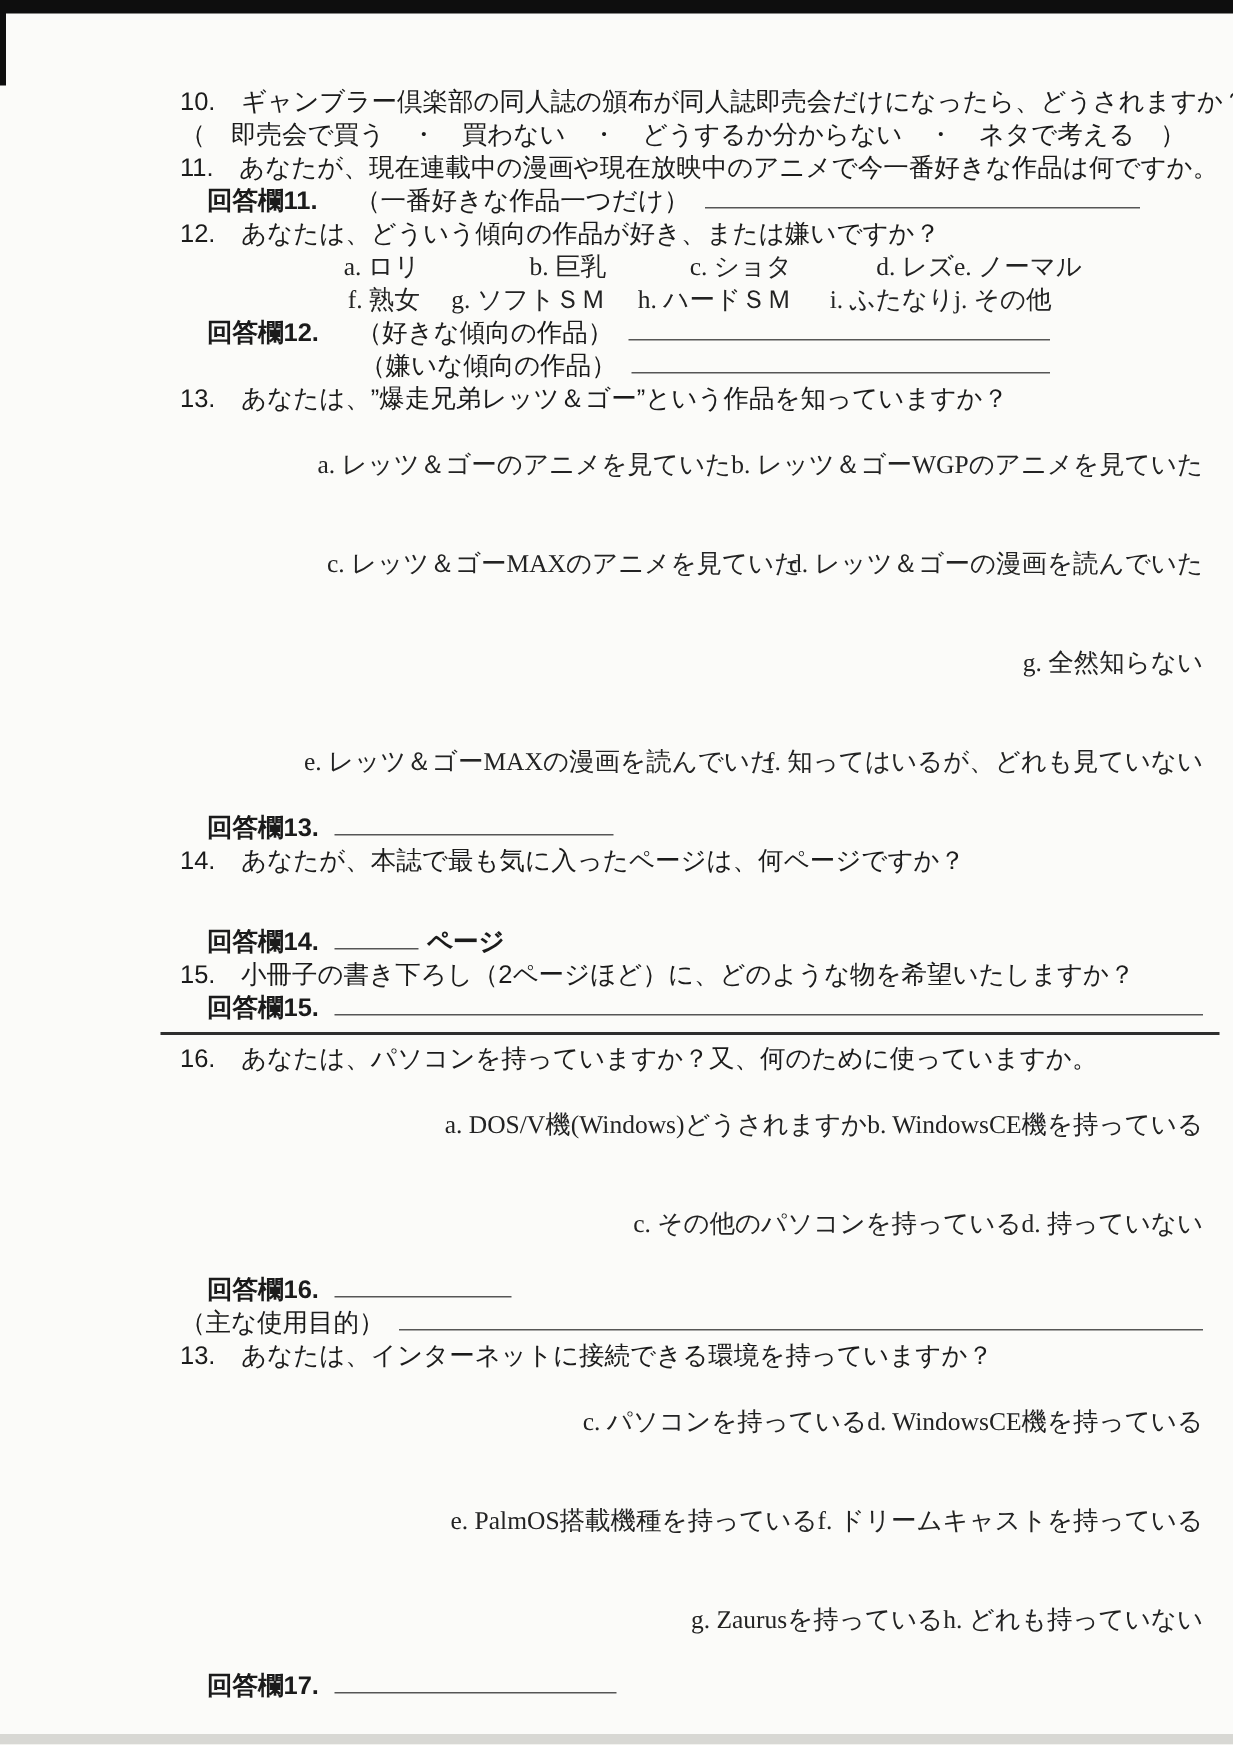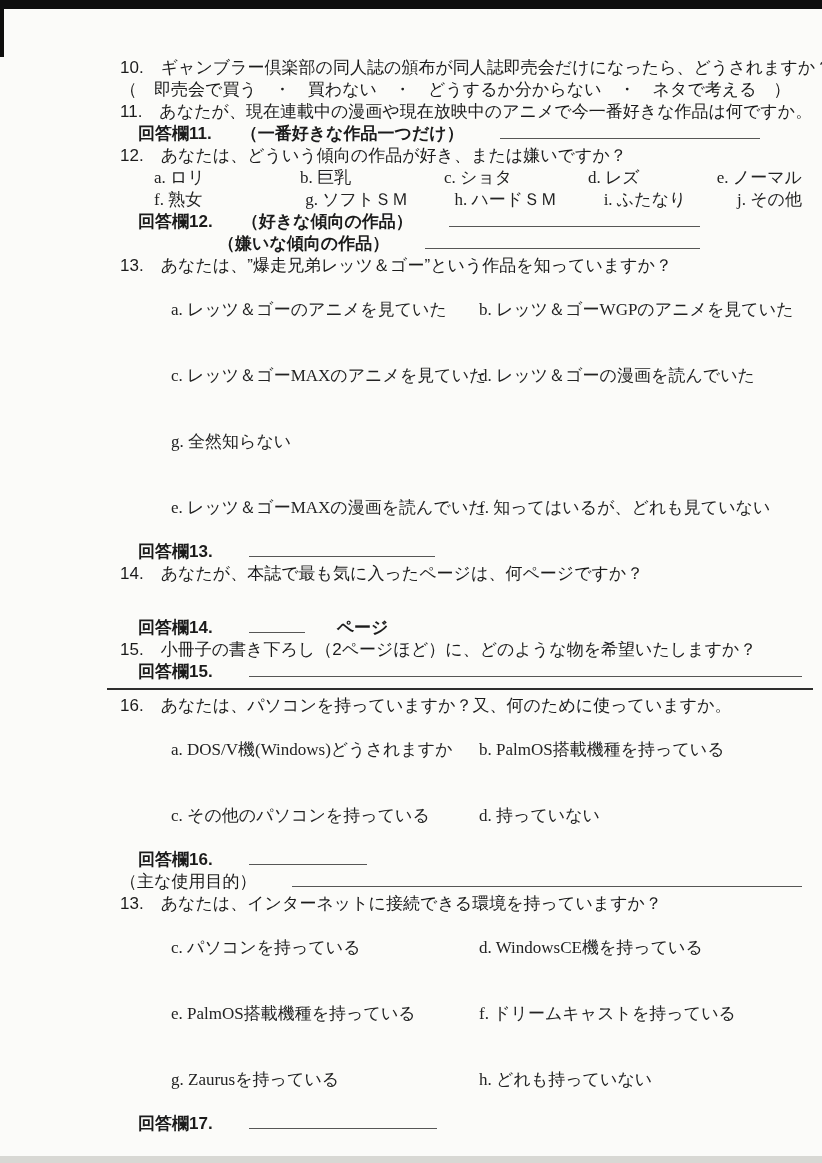--- a/index.html
+++ b/index.html
@@ -11,31 +11,31 @@
   
   .scan-top{position:absolute;top:0;left:0;width:822px;height:9px;background:#0e0e0e;}
   .scan-left{position:absolute;top:0;left:0;width:4px;height:57px;background:#0e0e0e;}
   .scan-bottom{position:absolute;bottom:0;left:0;width:822px;height:7px;background:#d8d8d4;}
 
   .content{
     position:absolute;left:120px;top:57px;width:682px;
     font-size:17px;line-height:22px;
   }
   .line{white-space:pre;}
-  .flexline{display:flex;align-items:baseline;white-space:pre;gap:26px;}
+  .flexline{display:flex;align-items:baseline;white-space:pre;}
   .bold{font-weight:normal;}
   .serif{font-family:"Liberation Serif",serif;color:#232323;}
-  .opts{padding-left:34px;}
+  .opts{padding-left:34px;text-align:right;}
   .col-l{display:inline-block;width:308px;}
   .w126{display:inline-block;width:126px;}
   .w124{display:inline-block;width:124px;}
   .w108{display:inline-block;width:108px;}
   .ans{padding-left:18px;}
   .ans-label{font-weight:bold;}
-  .ans-hint{font-weight:bold;margin-left:3px;}
+  .ans-hint{font-weight:normal;margin-left:25px;}
   .ul{height:0;border-bottom:1.6px solid #565656;display:inline-block;margin-left:10px;}
   .grow{flex:1 1 auto;}
   .mr42{margin-right:42px;}
   .mr102{margin-right:102px;}
   .ul186{width:186px;}
   .ul56{width:56px;}
   .ul118{width:118px;}
   .ul188{width:188px;}
   .indent2{padding-left:95px;}
   .unit{font-weight:bold;margin-left:6px;margin-top:32px;}
@@ -96,21 +96,21 @@
 
   <div class="line">15.　小冊子の書き下ろし（2ページほど）に、どのような物を希望いたしますか？</div>
   <div class="flexline ans">
     <span class="ans-label">回答欄15.</span><span class="ul grow"></span>
   </div>
 
   <div class="divider"></div>
 
   <div class="line">16.　あなたは、パソコンを持っていますか？又、何のために使っていますか。</div>
   <div class="line opts serif">
-    <span class="col-l">a. DOS/V機(Windows)どうされますか</span><span>b. PalmOS搭載機種を持っている</span>
+    <span class="col-l">a. DOS/V機(Windows)どうされますか</span><span>b. WindowsCE機を持っている</span>
   </div>
   <div class="line opts serif">
     <span class="col-l">c. その他のパソコンを持っている</span><span>d. 持っていない</span>
   </div>
   <div class="flexline ans">
     <span class="ans-label">回答欄16.</span><span class="ul ul118"></span>
   </div>
   <div class="flexline">
     <span class="bold">（主な使用目的）</span><span class="ul grow"></span>
   </div>

